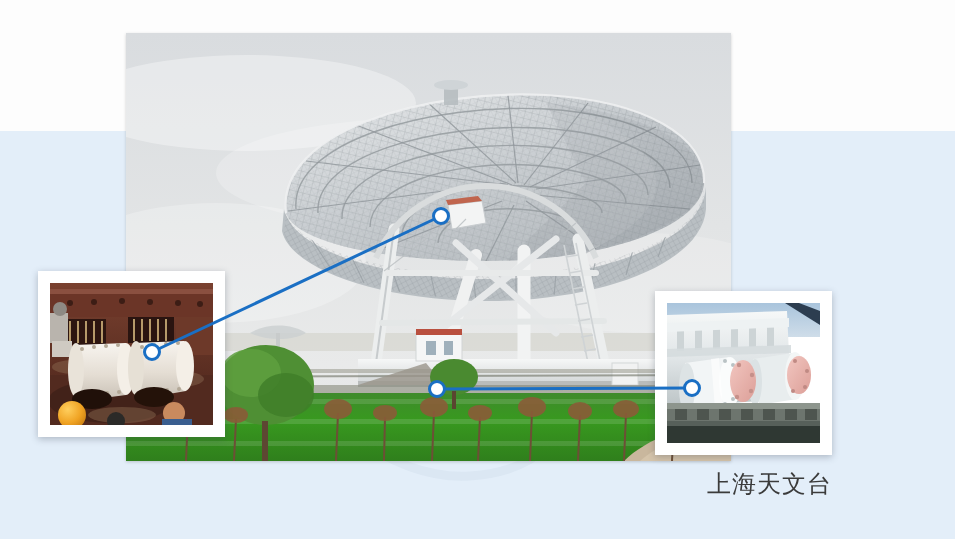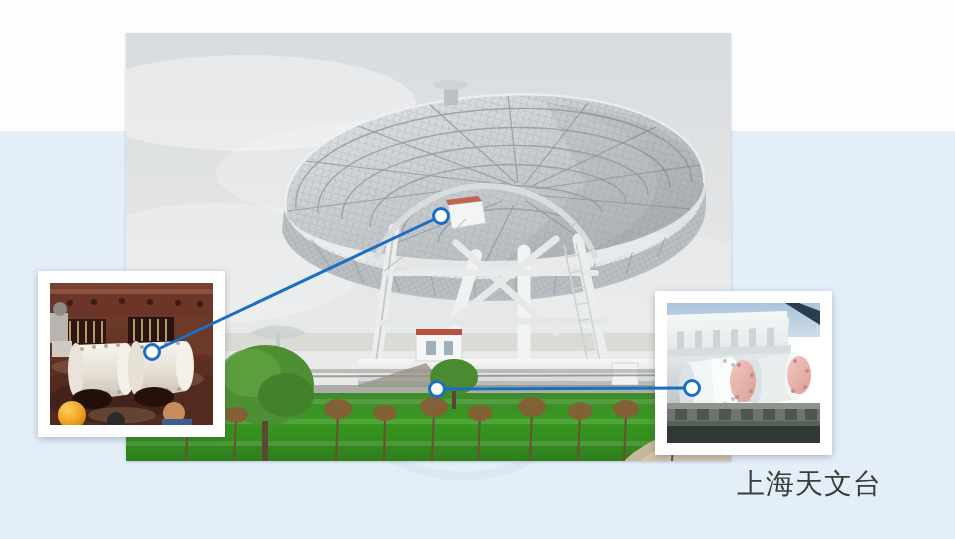--- a/index.html
+++ b/index.html
@@ -66,23 +66,23 @@
   
   .connectors {
     position: absolute; left: 0; top: 0;
     width: 955px; height: 539px;
     pointer-events: none;
   }
 
   
   .caption {
     position: absolute;
-    left: 737px; top: 470px;
+    left: 707px; top: 470px;
     font-family: "DejaVu Serif", "Liberation Serif", serif;
-    font-size: 28px;
+    font-size: 24px;
     line-height: 28px;
     color: #3b3b3b;
     letter-spacing: 1px;
     white-space: nowrap;
   }
 </style>
 </head>
 <body>
 
 <div id="slide">

